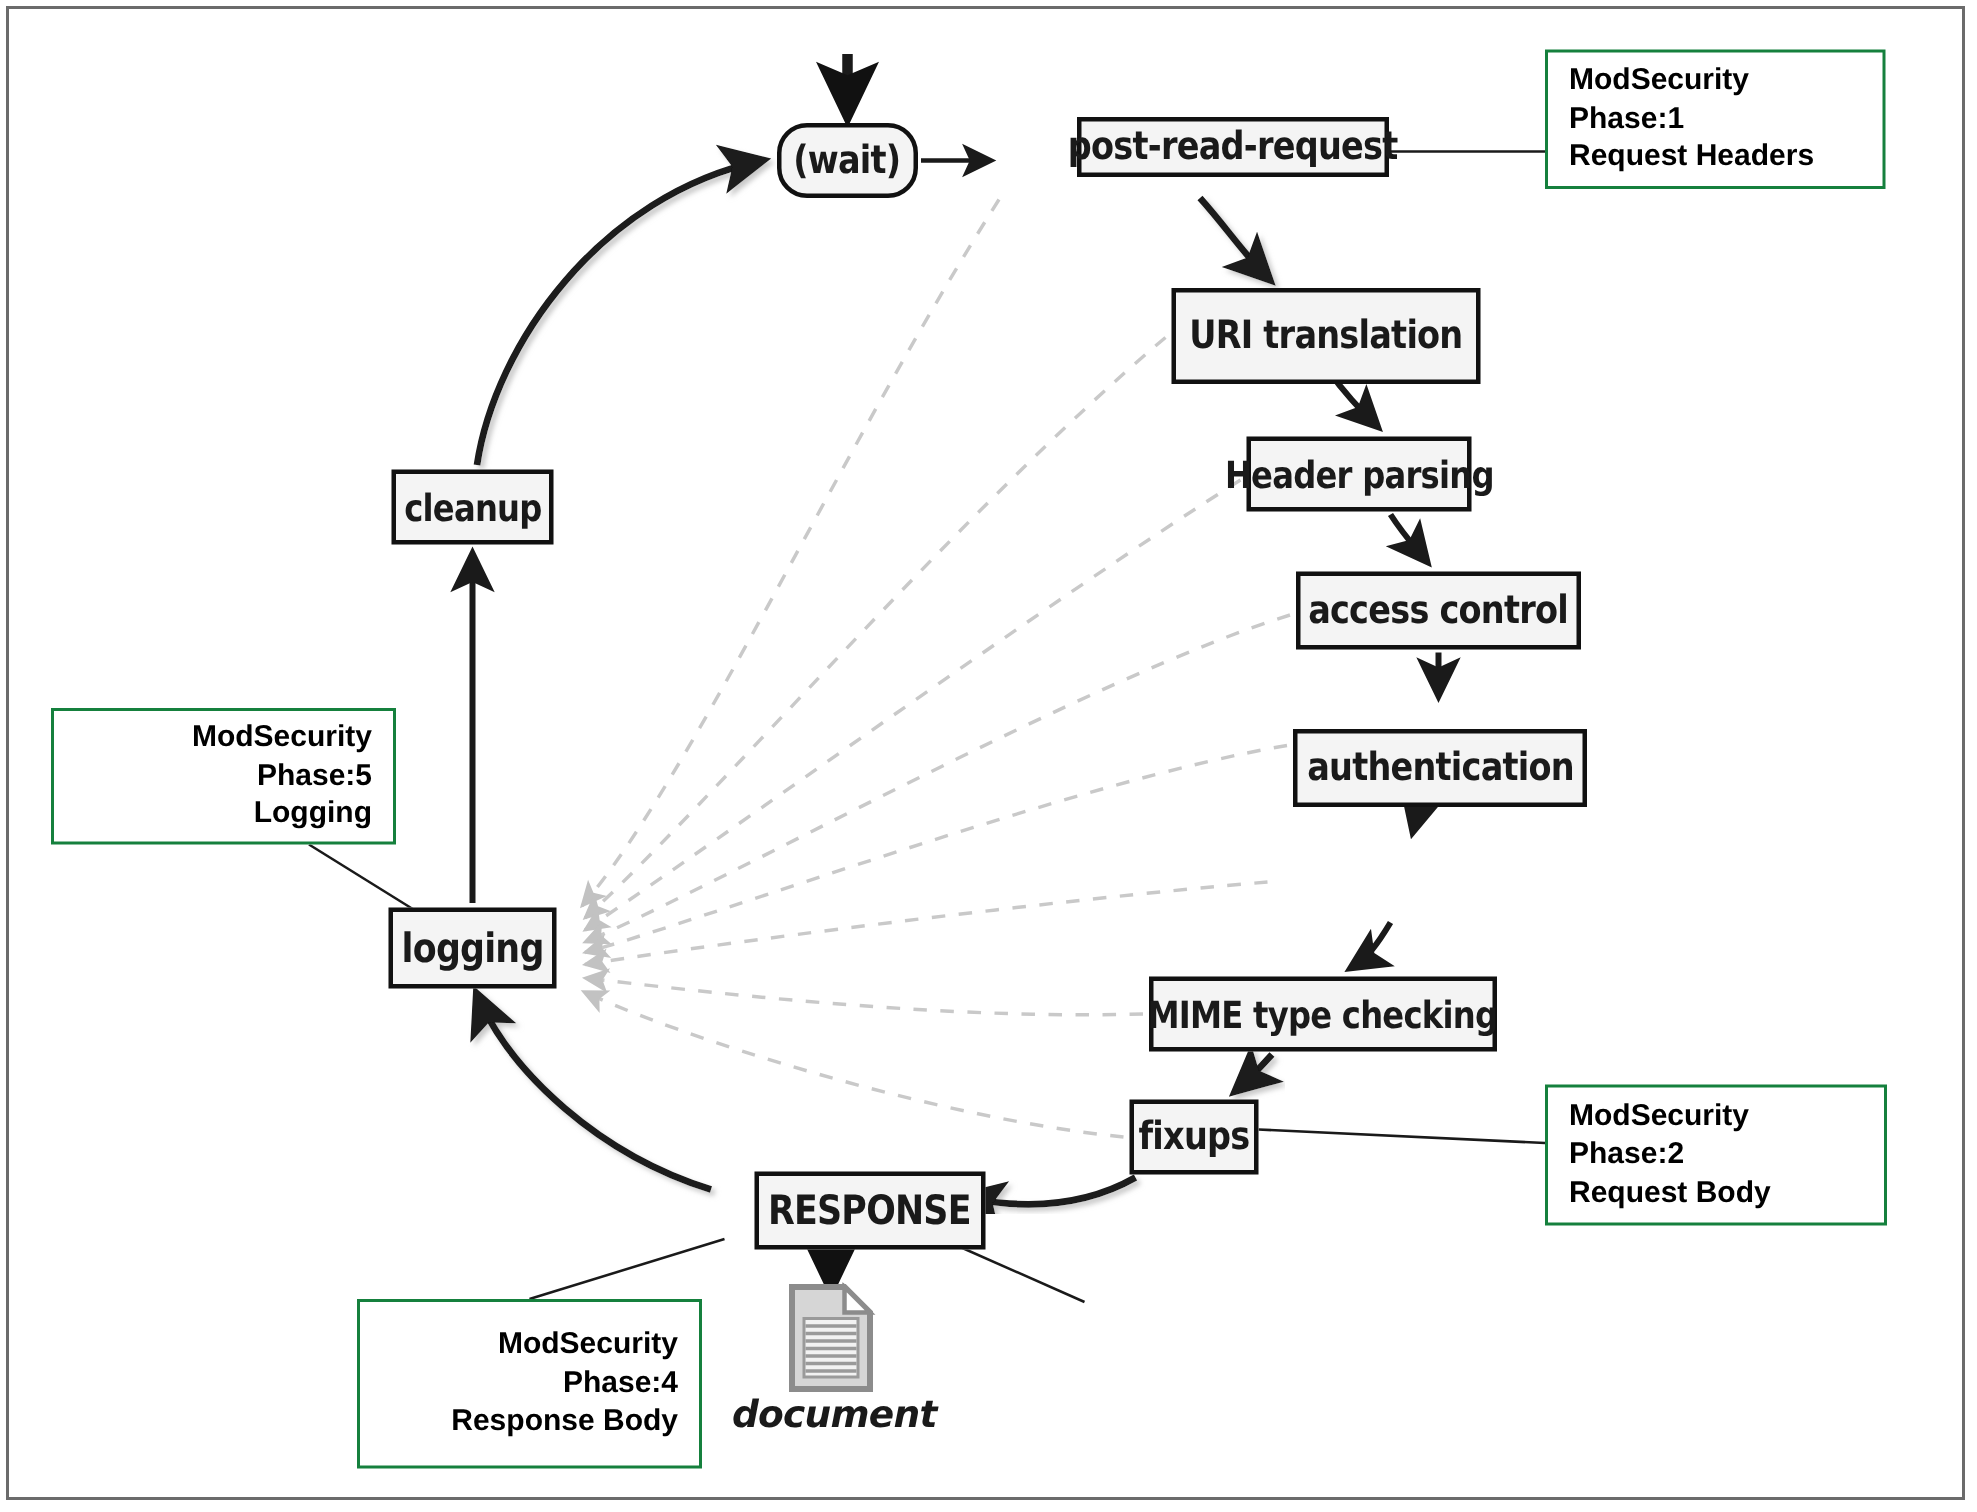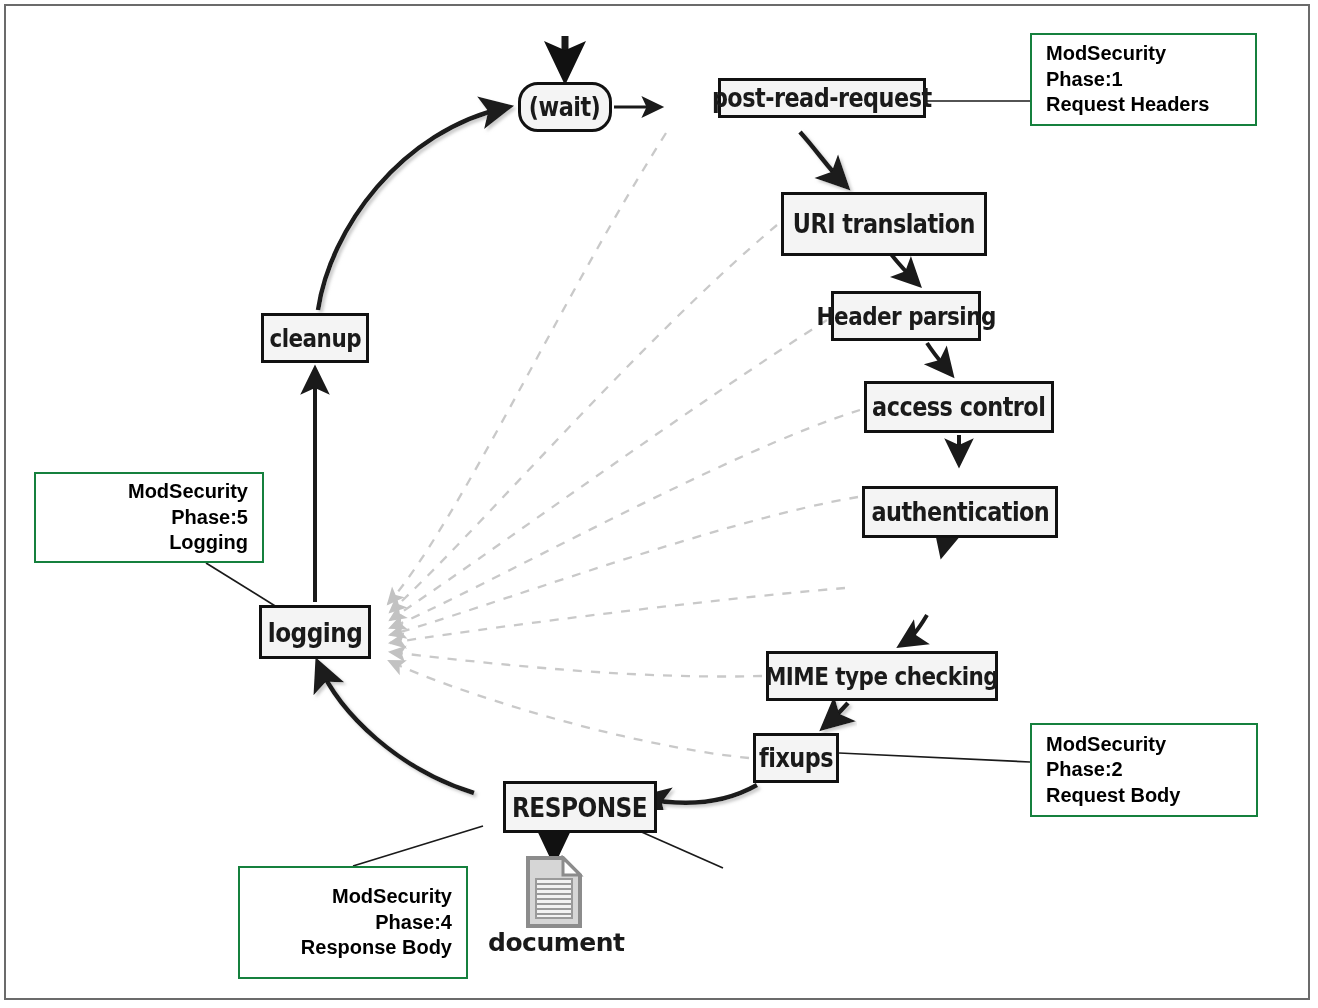--- a/index.html
+++ b/index.html
@@ -85,20 +85,21 @@
     z-index: 3;
   }
   #doc-caption {
     position: absolute;
     left: 488px;
     top: 928px;
     width: 134px;
     text-align: center;
     font-family: "DejaVu Sans", sans-serif;
     font-weight: bold;
+    font-style: italic;
     font-size: 25px;
     letter-spacing: -0.5px;
     color: #1a1a1a;
     z-index: 3;
   }
 </style>
 </head>
 <body>
 
 <div id="canvas">

